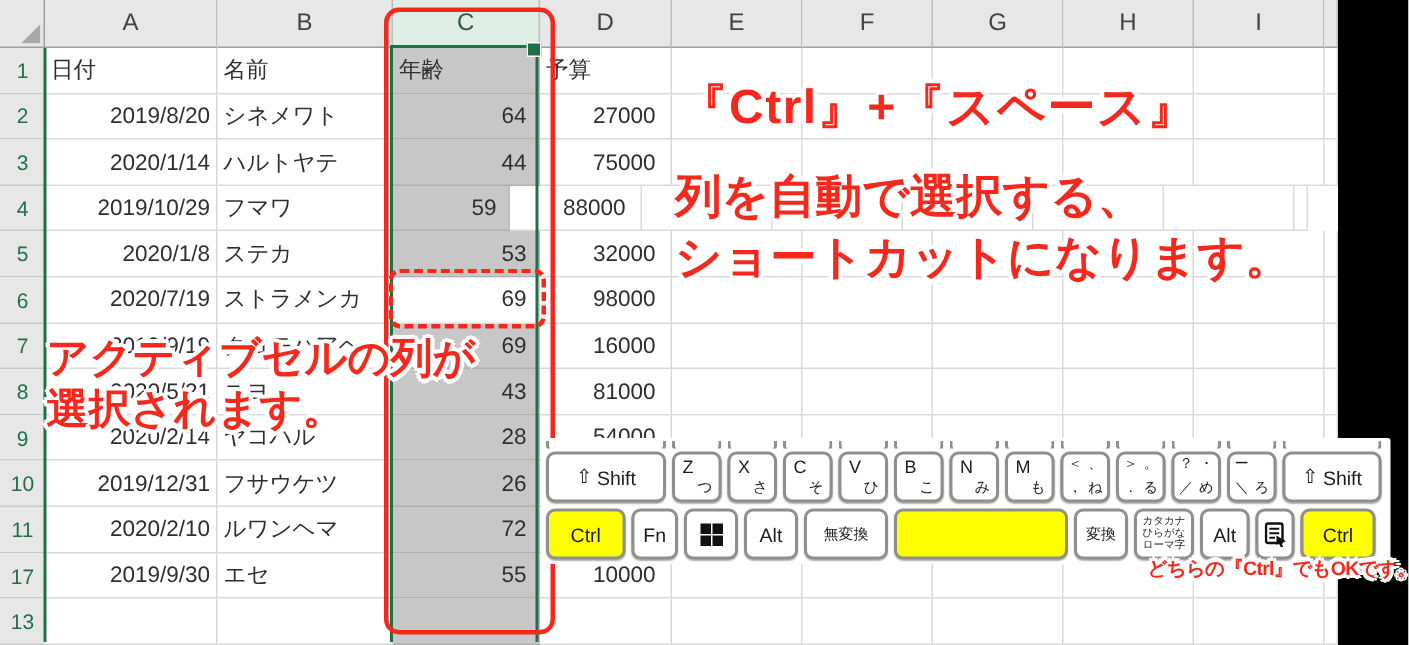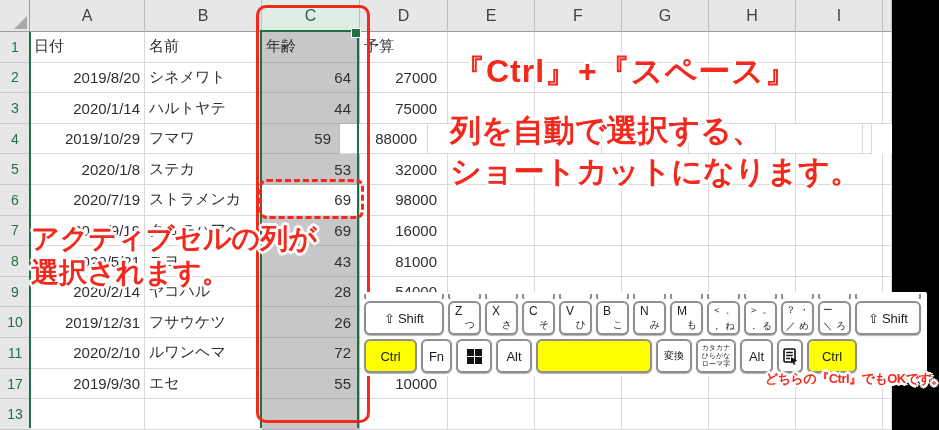--- a/index.html
+++ b/index.html
@@ -391,20 +391,21 @@
       <div class="key mod" style="width: 31px;">Fn</div>
       <div class="key win" style="width: 36px;">
         <span class="winlogo">
           <i></i>
           <i></i>
           <i></i>
           <i></i>
         </span>
       </div>
       <div class="key mod" style="width: 36px;">Alt</div>
+      <div class="key small" style="width: 56px;">無変換</div>
       <div class="key space yellow" style="width: 116px;"></div>
       <div class="key small" style="width: 36px;">変換</div>
       <div class="key tiny3" style="width: 40px;">
         <div class="tiny3">
           <div>カタカナ</div>
           <div>ひらがな</div>
           <div>ローマ字</div>
         </div>
       </div>
       <div class="key mod" style="width: 33px;">Alt</div>

